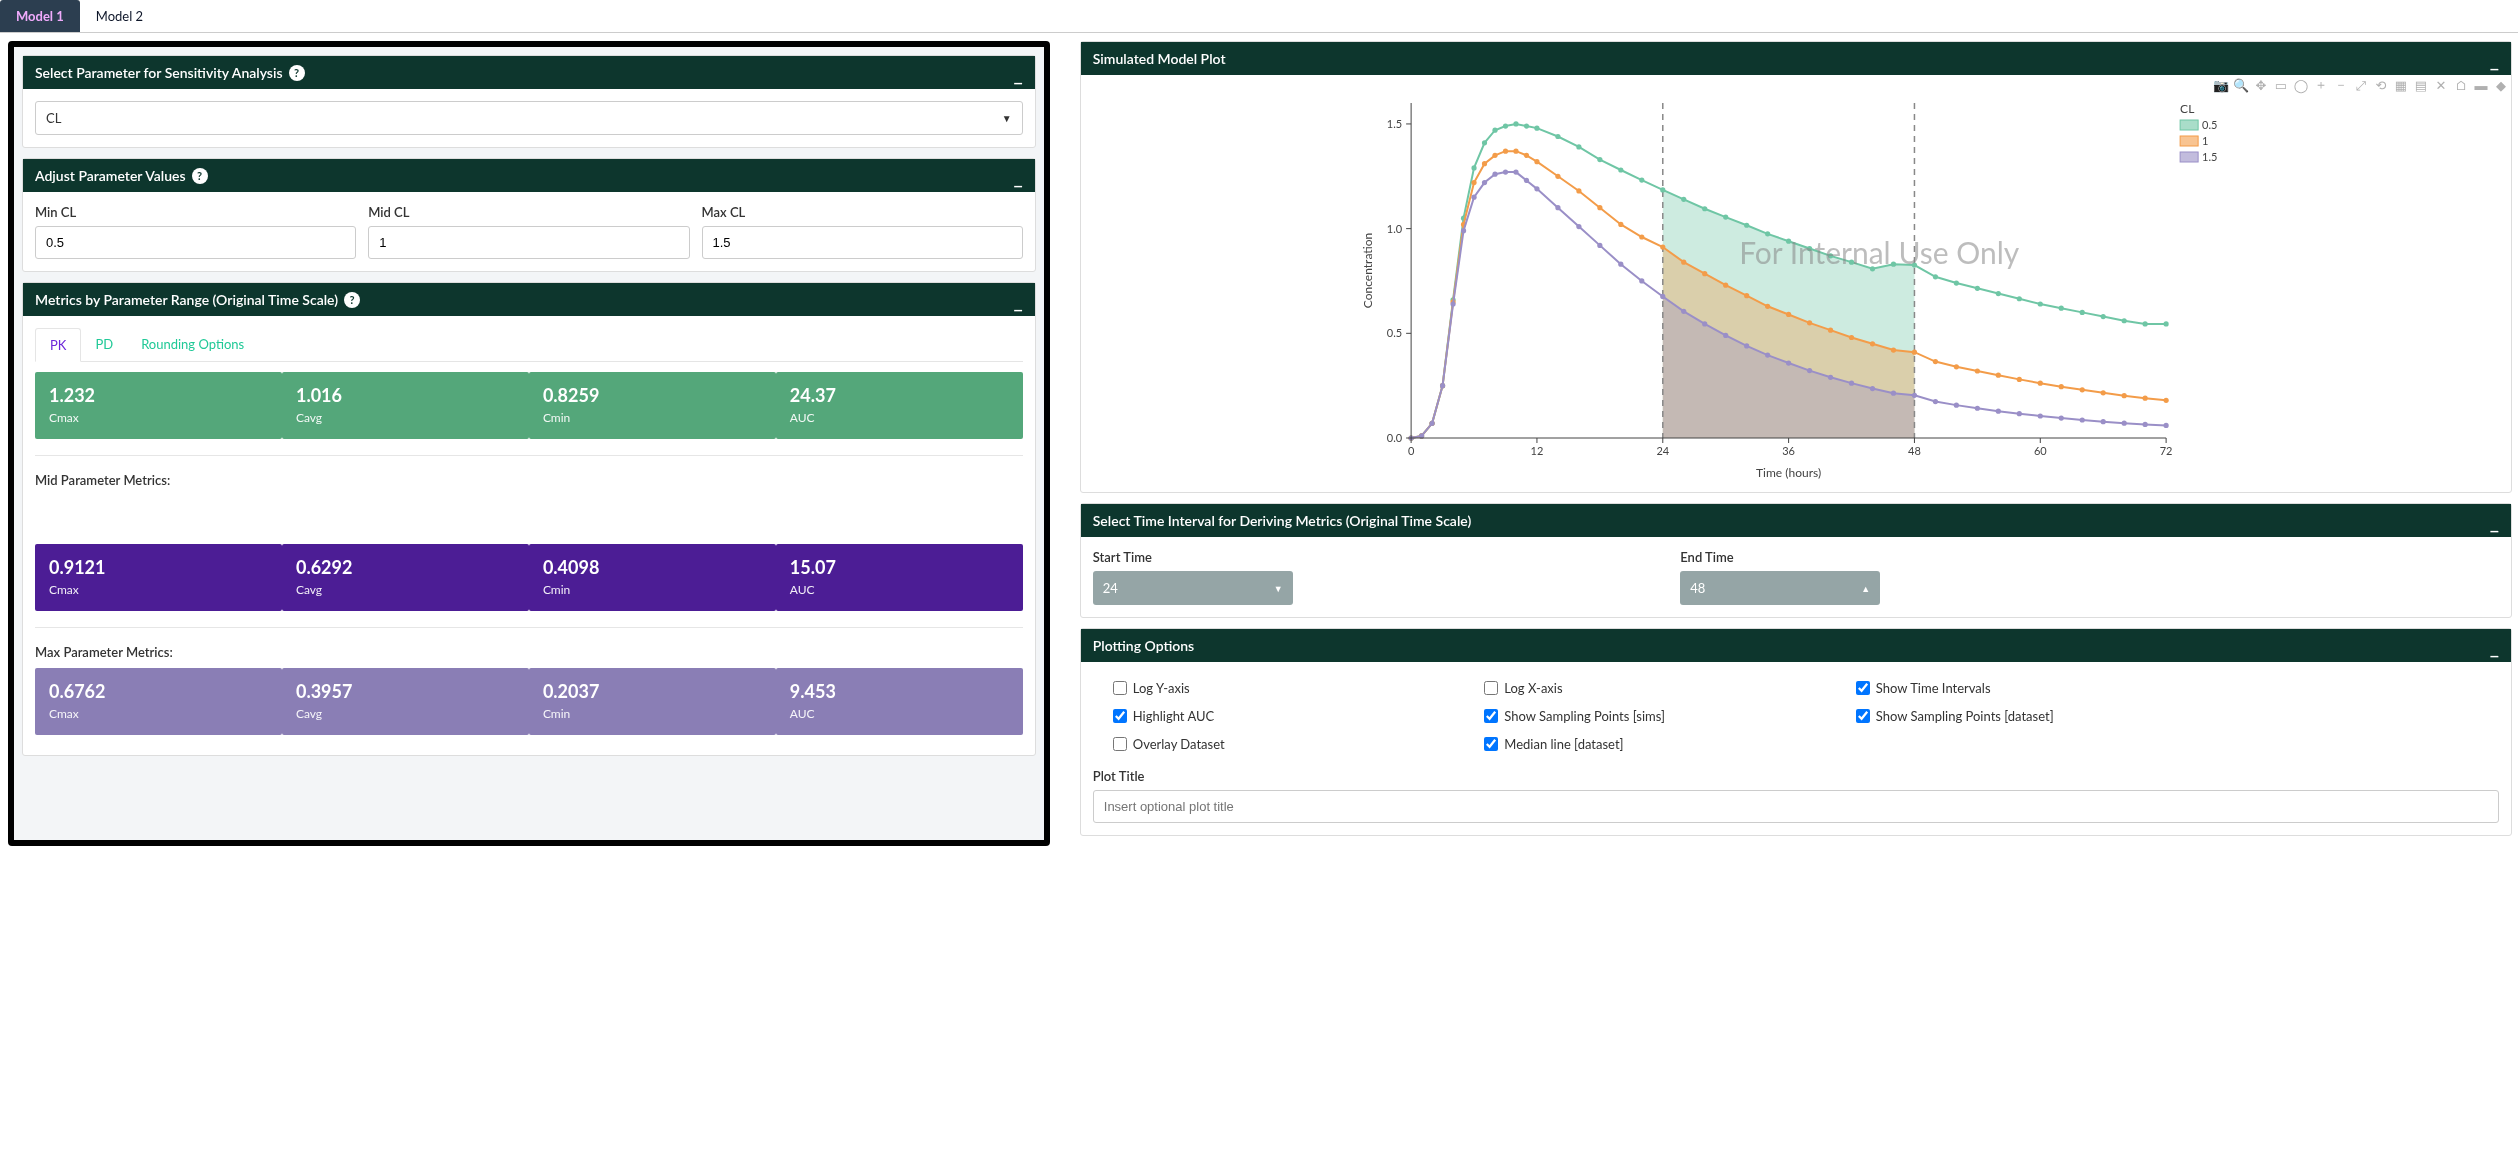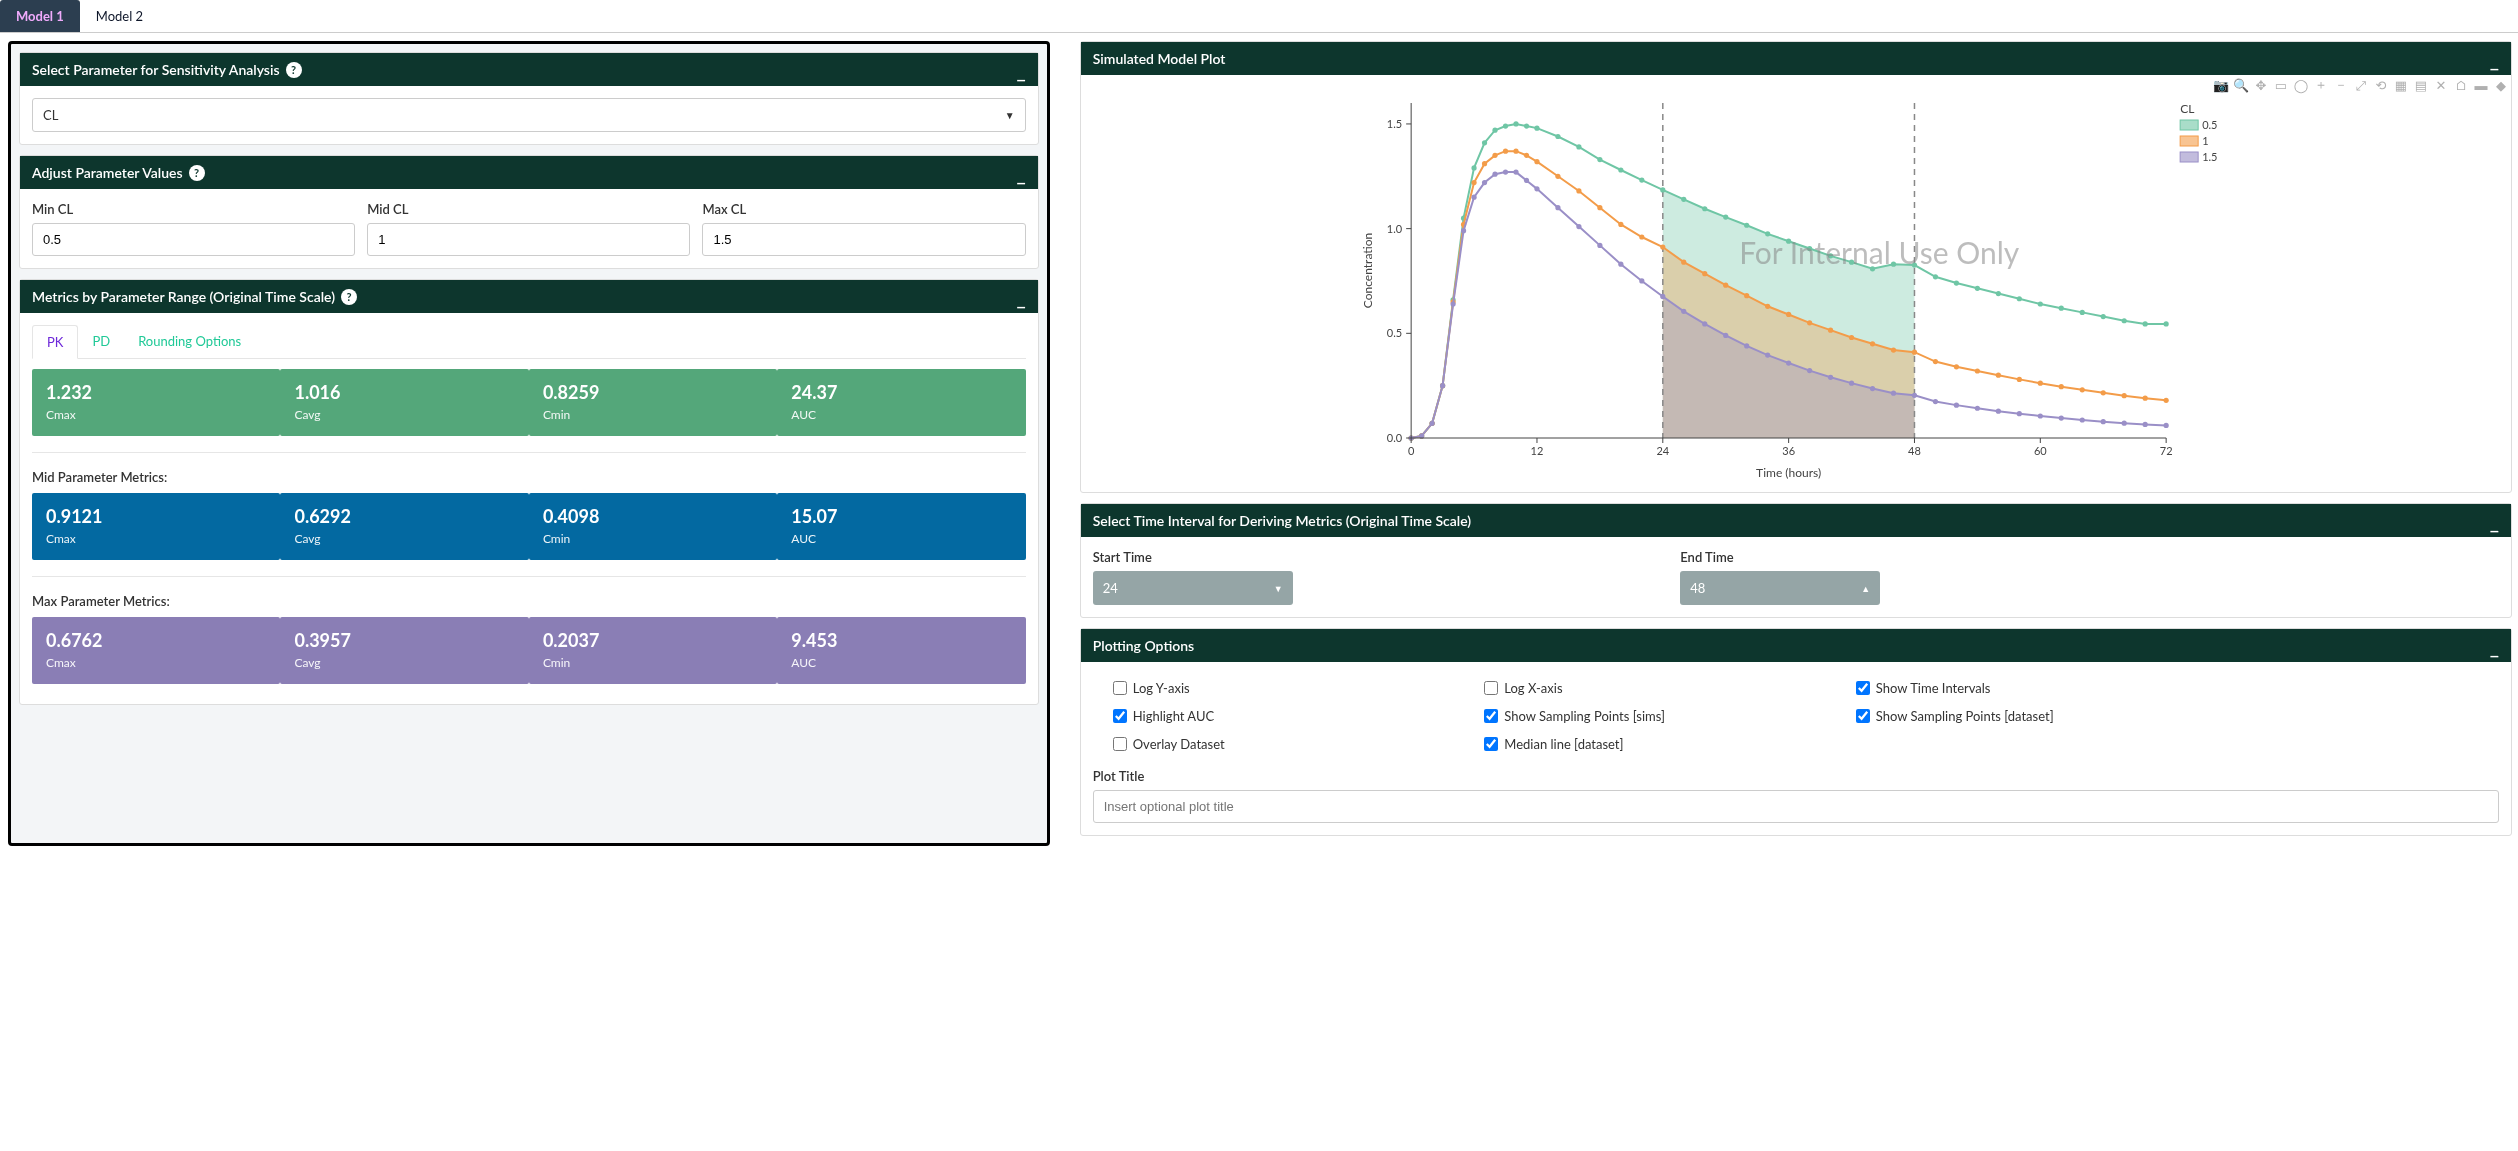--- a/index.html
+++ b/index.html
@@ -1,21 +1,21 @@
 <!DOCTYPE html>
 <html><head>
 <meta charset="utf-8">
 <style>
 * { box-sizing: border-box; margin: 0; padding: 0; }
 body { font-family: "Segoe UI", "Lato", sans-serif; font-size: 14px; color: #333; background: #fff; }
 .tab-strip { display: flex; border-bottom: 1px solid #ccc; }
 .tab { padding: 8px 16px; cursor: pointer; color: #0f172a; font-size: 13px; }
 .tab.active { background: #2c3e50; color: #f0abfc; font-weight: 700; border-radius: 3px 3px 0 0; }
 .main { display: flex; gap: 30px; padding: 8px 0 8px 8px; }
-.col-left { width: 42%; background: #f3f5f7; border: 3px solid #000000; border-radius: 4px; padding: 8px; }
+.col-left { width: 42%; background: #f3f5f7; border: 6px solid #000000; border-radius: 4px; padding: 8px; }
 .col-right { width: 58%; padding-right: 6px; }
 
 .panel { background: #fff; border: 1px solid #ddd; border-radius: 3px; margin-bottom: 10px; }
 .panel-header { background: #0d362d; color: #fff; padding: 8px 12px; font-size: 14px; font-weight: 600; display: flex; align-items: center; justify-content: space-between; }
 .panel-header .hdr-left { display: flex; align-items: center; gap: 6px; }
 .help-icon { display: inline-flex; align-items: center; justify-content: center; width: 16px; height: 16px; border-radius: 50%; background: #fff; color: #0d362d; font-size: 11px; font-weight: 700; }
 .collapse-icon { font-size: 20px; line-height: 10px; cursor: pointer; }
 .panel-body { padding: 12px; }
 
 .sel-control { width: 100%; padding: 8px 10px; border: 1px solid #ccc; border-radius: 3px; background: #fff; display: flex; justify-content: space-between; align-items: center; font-size: 13px; cursor: pointer; }
@@ -29,21 +29,21 @@
 .sub-tabs { display: flex; border-bottom: 1px solid #e5e5e5; margin-bottom: 10px; }
 .sub-tab { padding: 8px 14px; cursor: pointer; font-size: 13px; color: #20c997; }
 .sub-tab.active { color: #6d28d9; border: 1px solid #e5e5e5; border-bottom: 1px solid #fff; margin-bottom: -1px; border-radius: 3px 3px 0 0; }
 
 .metrics-block-title { font-size: 13px; font-weight: 600; margin: 6px 0 8px 0; }
 .metric-row { display: flex; gap: 0; margin-bottom: 8px; }
 .metric-card { flex: 1; padding: 12px 14px 14px 14px; color: #fff; border-radius: 2px; }
 .metric-card .val { font-size: 18px; font-weight: 700; margin-bottom: 4px; }
 .metric-card .lab { font-size: 12px; opacity: 0.92; }
 .mc-green { background: #54a77a; }
-.mc-orange { background: #0369a1; }
+.mc-orange { background: #4c1d95; margin-top: 48px; }
 .mc-purple { background: #8a7eb5; }
 hr.sep { border: 0; border-top: 1px solid #e6e6e6; margin: 16px 0; }
 
 .time-row { display: flex; gap: 24px; }
 .time-field { flex: 0 0 200px; }
 .time-field label { display: block; font-size: 13px; font-weight: 600; margin-bottom: 6px; }
 .time-select { width: 100%; height: 34px; background: #95a5a6; color: #fff; border: 0; border-radius: 3px; padding: 0 10px; display: flex; align-items: center; justify-content: space-between; font-size: 13px; cursor: pointer; }
 
 .opt-grid { display: flex; flex-wrap: wrap; }
 .opt { flex: 0 0 25%; padding: 6px 0; font-size: 13px; display: flex; align-items: center; gap: 6px; margin-left: 20px; }

